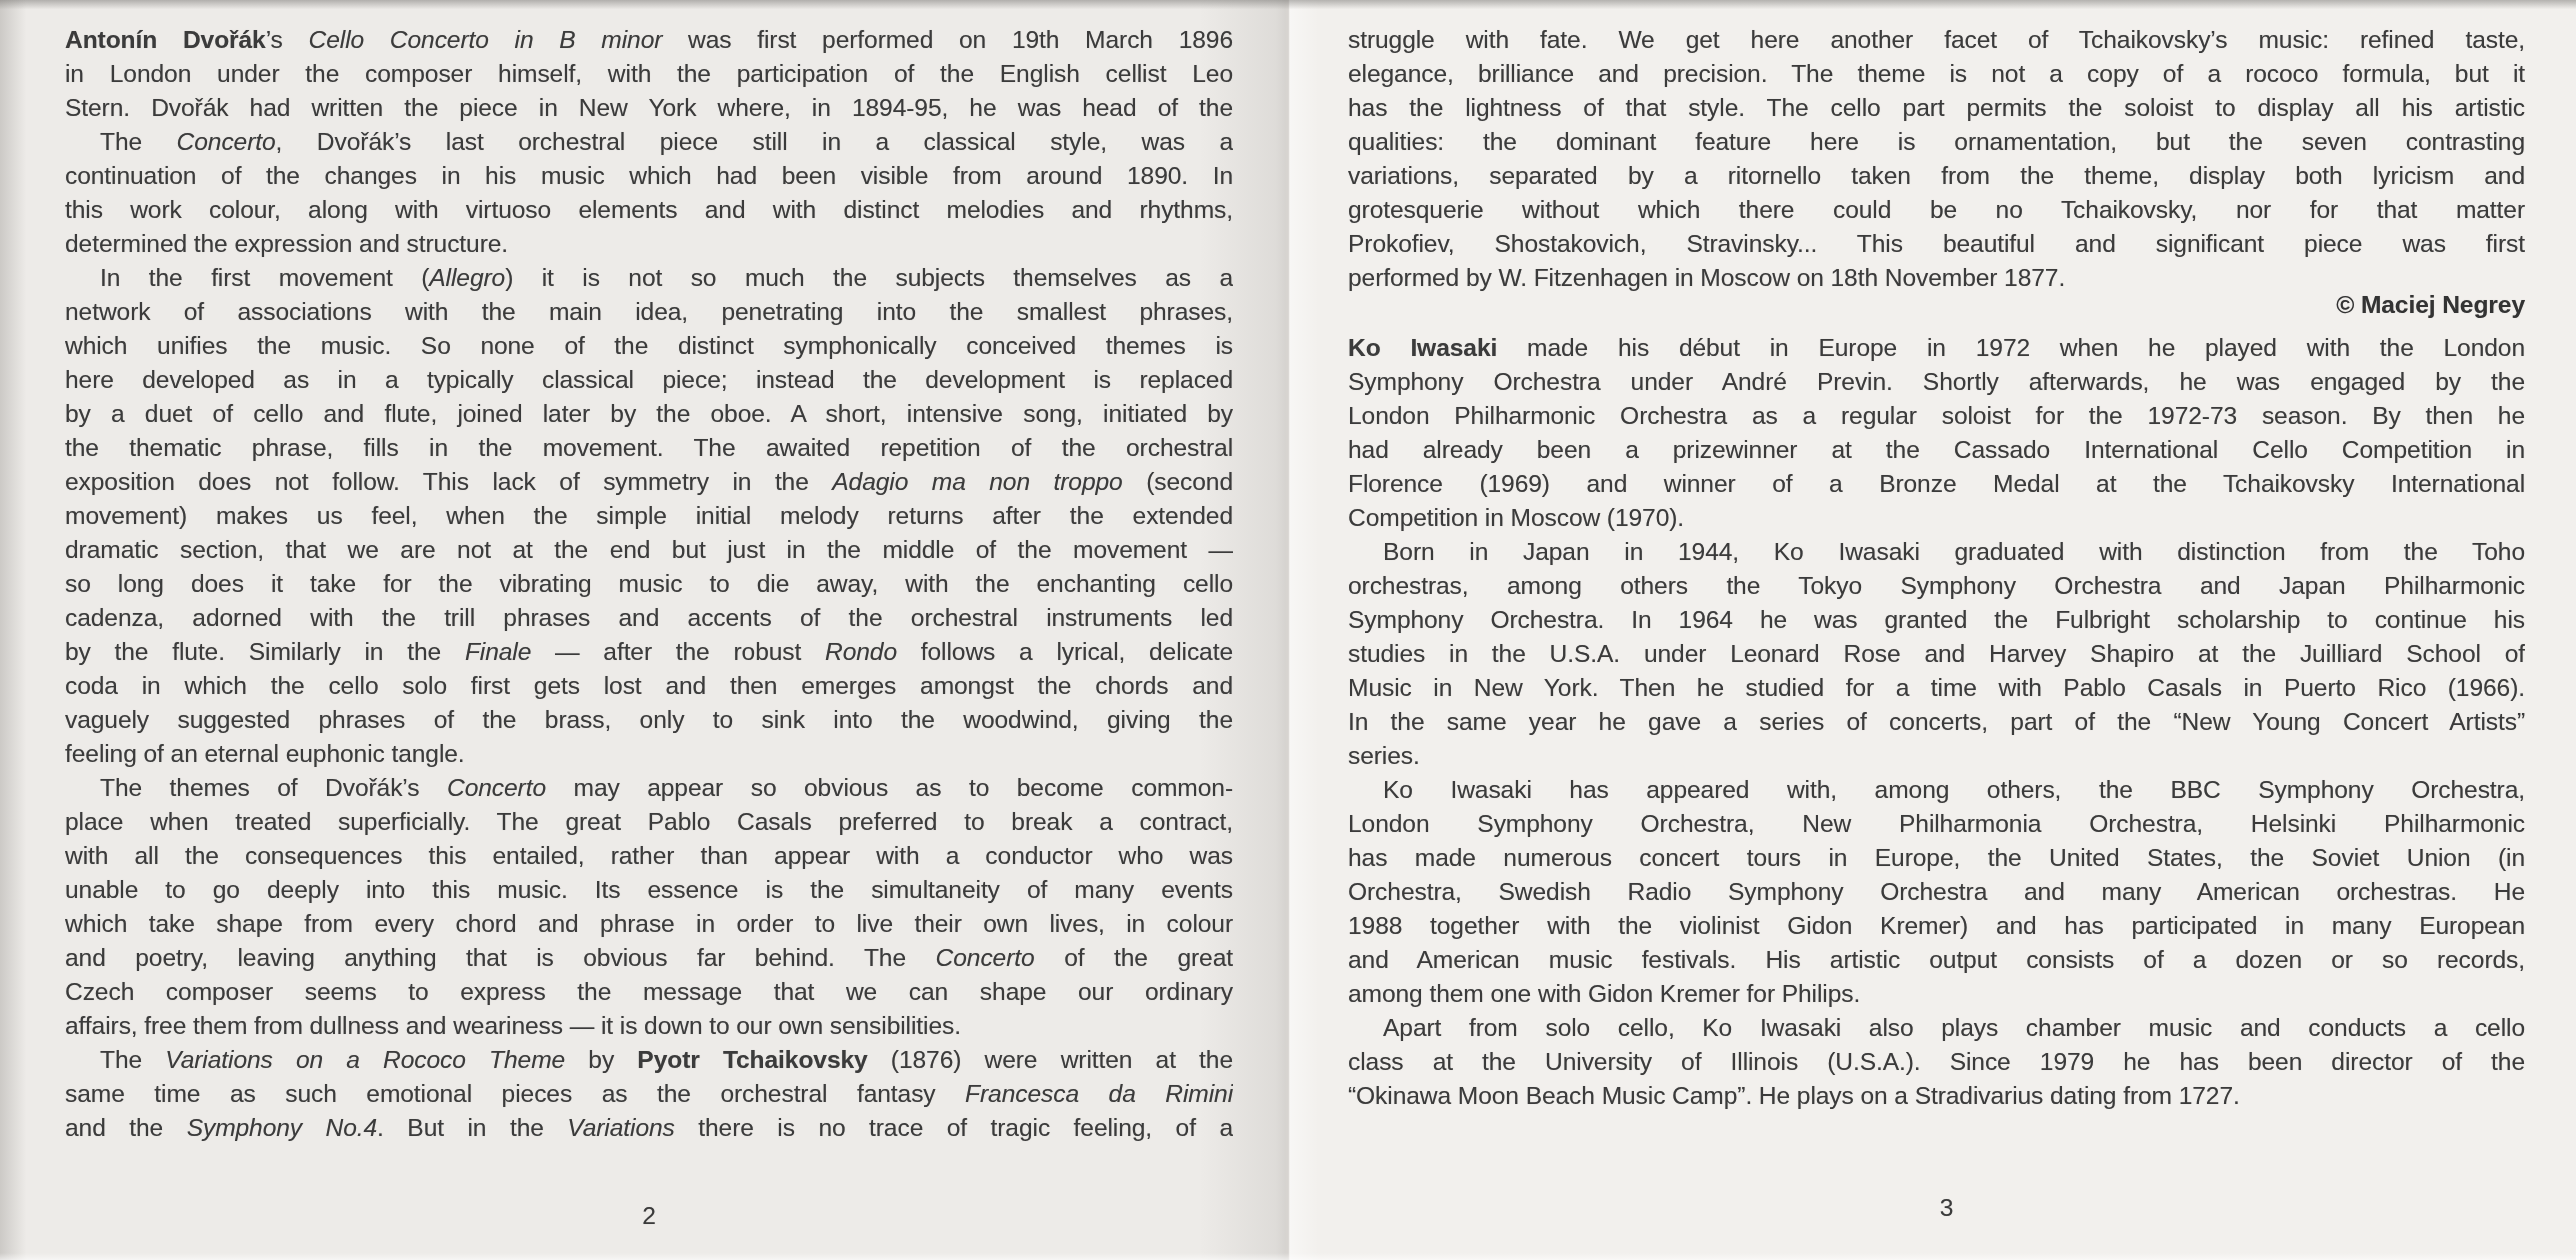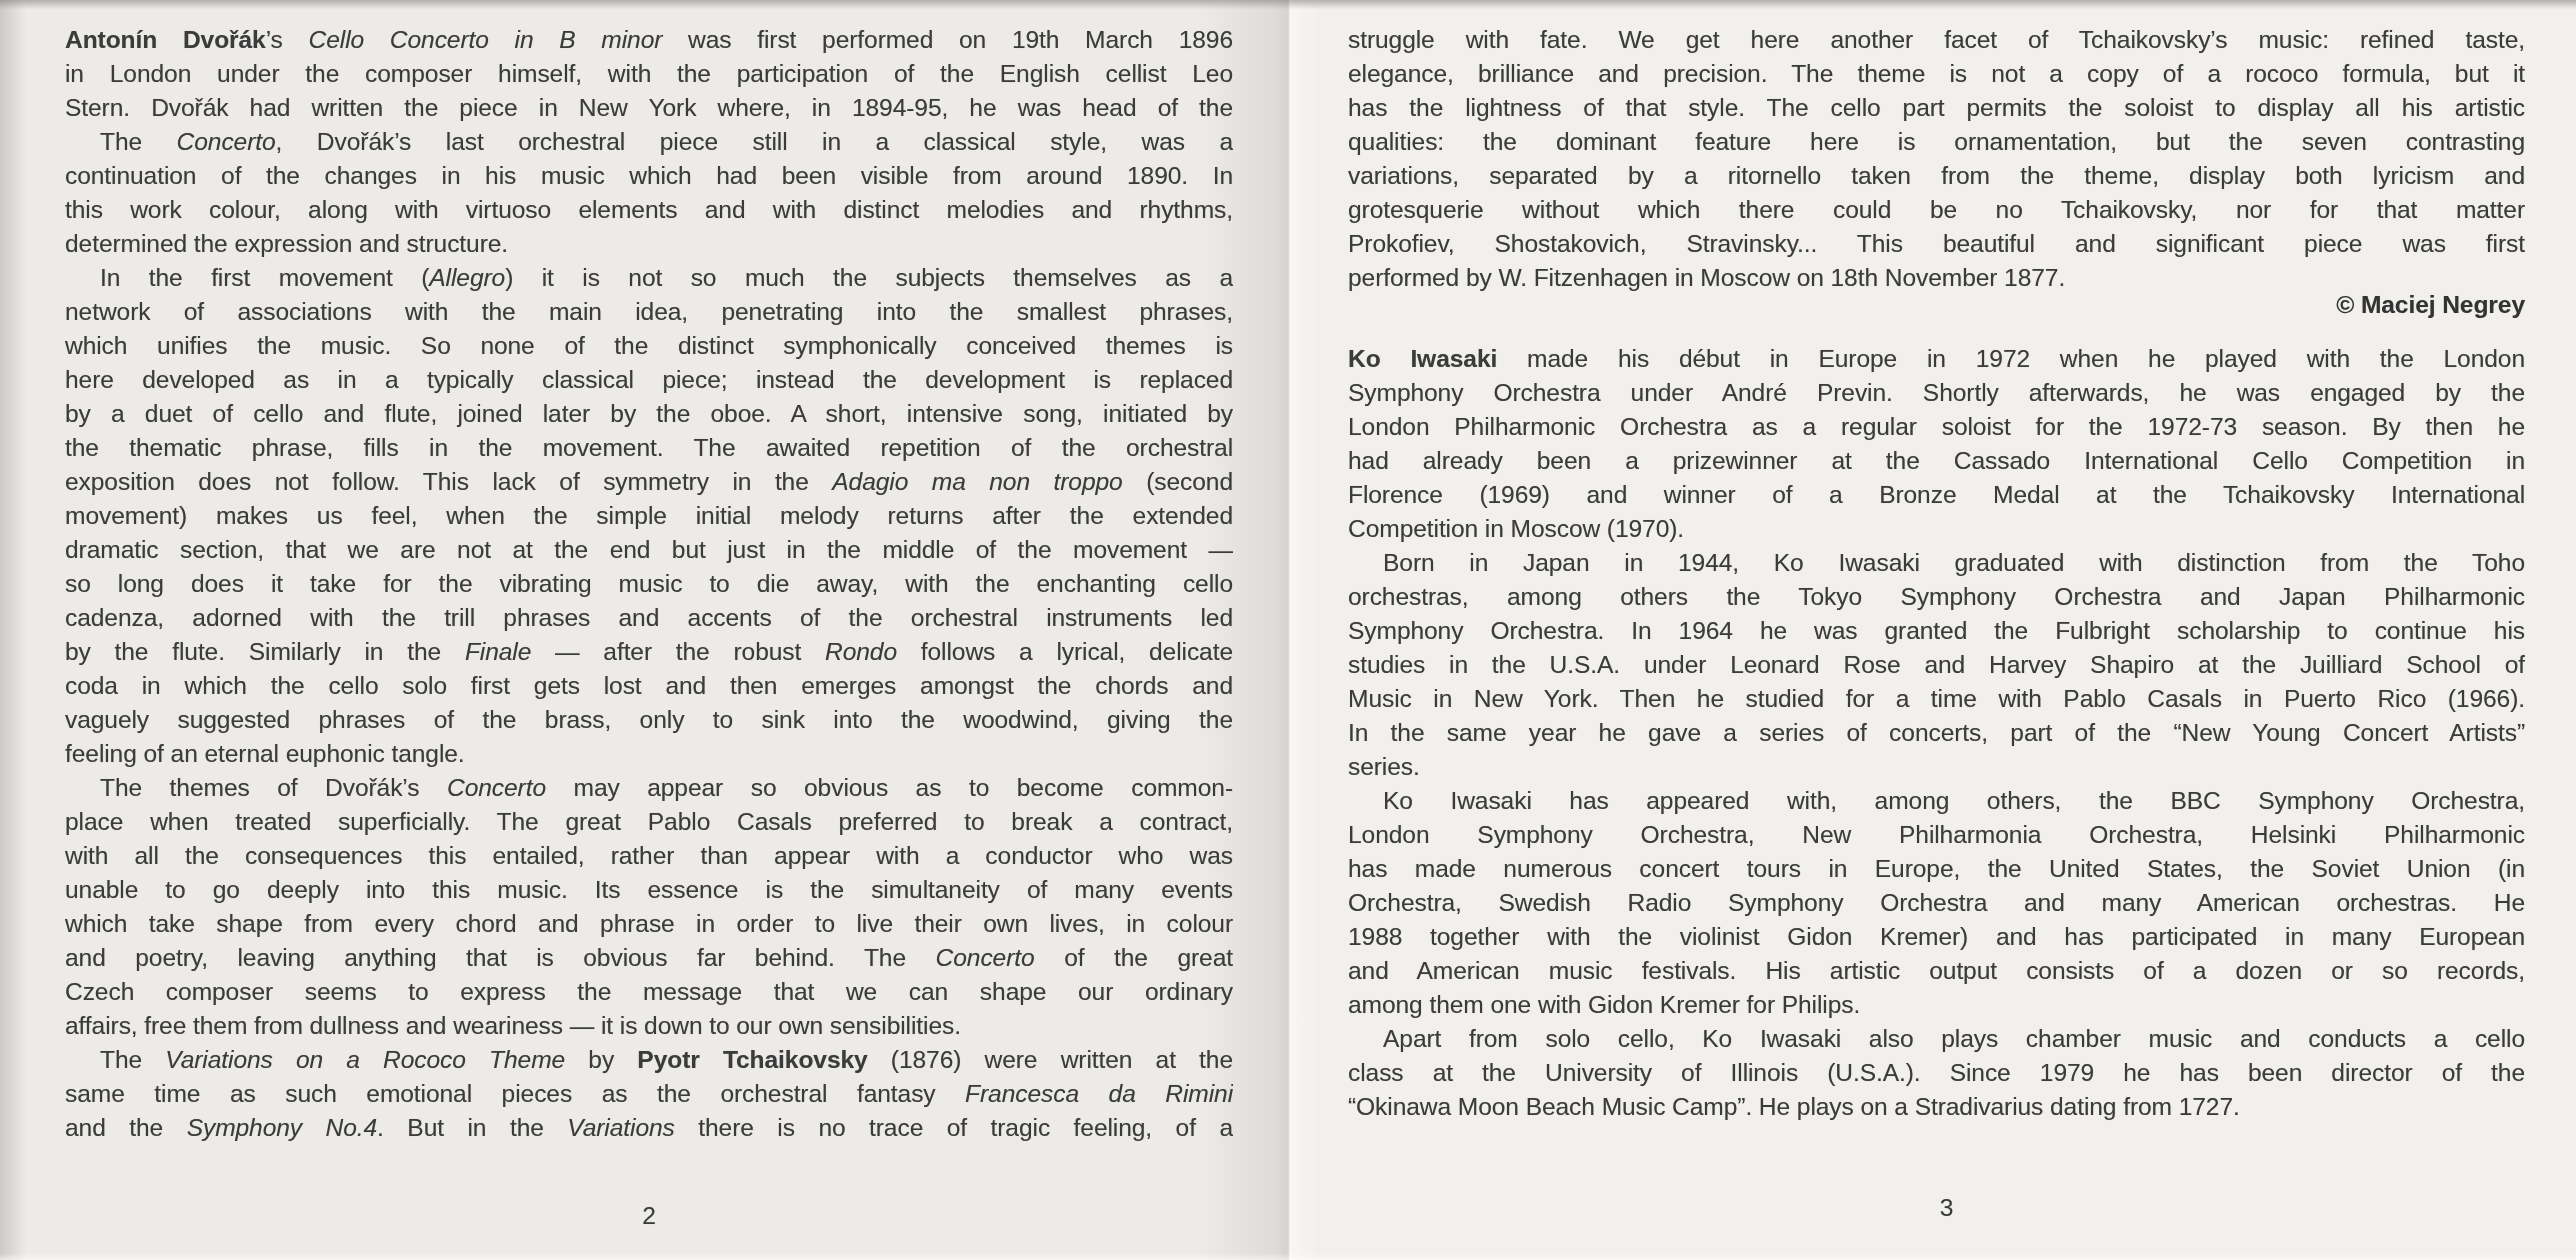--- a/index.html
+++ b/index.html
@@ -37,21 +37,21 @@
   .t-i { font-style: italic; }
 
   .credit {
     height: 34px;
     margin-top: -6.8px;
     text-align: center;
     text-align-last: right;
     font-weight: bold;
     color: #333;
   }
-  .gap-before { margin-top: 20px; }
+  .gap-before { margin-top: 9px; }
 
   .pagenum {
     position: absolute;
     text-align: center;
     font-size: 24.6px;
     color: var(--ink, #3b3b3b);
     text-shadow: 0 0 0.7px rgba(59,59,59,0.35);
   }
   #pagenum-left  { left: 65px;  width: 1168px; top: 1202px; }
   #pagenum-right { left: 70px; width: 1177px; top: 1194px; }

